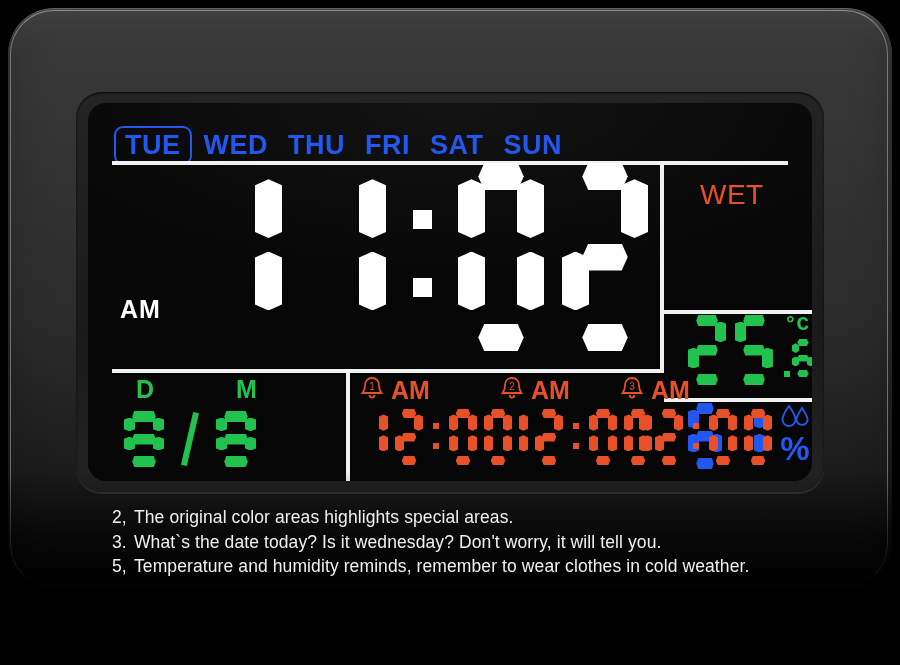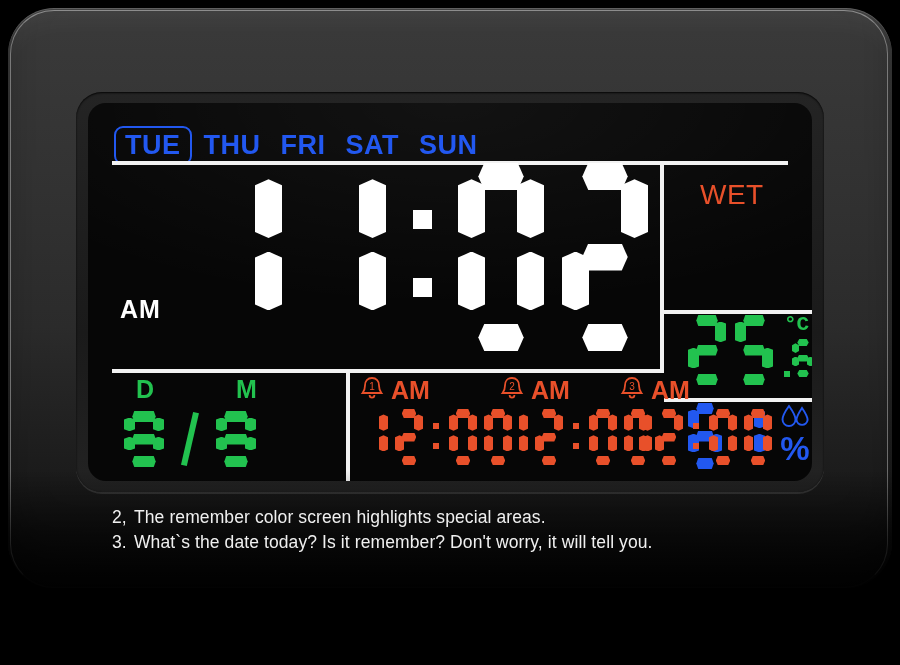--- a/index.html
+++ b/index.html
@@ -117,20 +117,21 @@
   <div class="bezel-hairline"></div>
   <div class="bezel-inner-shadow"></div>
 
   <div class="lcd-frame"></div>
 
   <div class="lcd">
     <div class="lcd-glow"></div>
 
     <div class="week-row" id="week-row">
         <span class="wd boxed">TUE</span>
+        <span class="wd">WED</span>
         <span class="wd">THU</span>
         <span class="wd">FRI</span>
         <span class="wd">SAT</span>
         <span class="wd">SUN</span>
       </div>
     <div class="hline" style="left:24px;top:58px;width:676px;height:4px;"></div>
 
     <div class="vline" style="left:572px;top:58px;width:4px;height:212px;"></div>
 
     <div class="vline" style="left:258px;top:266px;width:4px;height:112px;"></div>
@@ -400,16 +401,17 @@
               <div class="seg" style="left: 0px; top: 5.4px; width: 9px; height: 16.3px; background: rgb(232, 80, 42); clip-path: polygon(0px 2px, 50% 0px, 100% 2px, 100% calc(100% - 2px), 50% 100%, 0px calc(100% - 2px));"></div>
             </div>
           </div>
         </div>
       </div>
   </div>
 
   <div class="bezel-fade"></div>
 
   <div class="caption" id="caption">
-      <div><span class="cap-num">2,</span><span>The remember color screen highlights special areas.</span></div>
-      <div><span class="cap-num">3.</span><span>What`s the date today? Is it remember? Don't worry, it will tell you.</span></div>
+      <div><span class="cap-num">2,</span><span>The original color areas highlights special areas.</span></div>
+      <div><span class="cap-num">3.</span><span>What`s the date today? Is it wednesday? Don't worry, it will tell you.</span></div>
+      <div><span class="cap-num">5,</span><span>Temperature and humidity reminds,   remember to wear clothes in cold weather.</span></div>
     </div>
 </div>
 
 </body></html>

